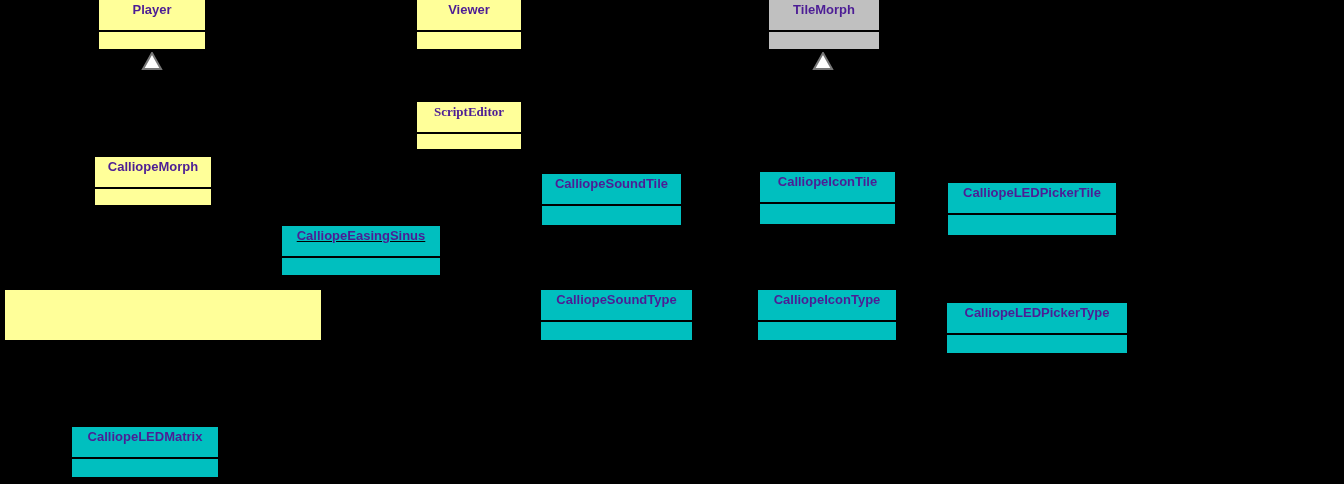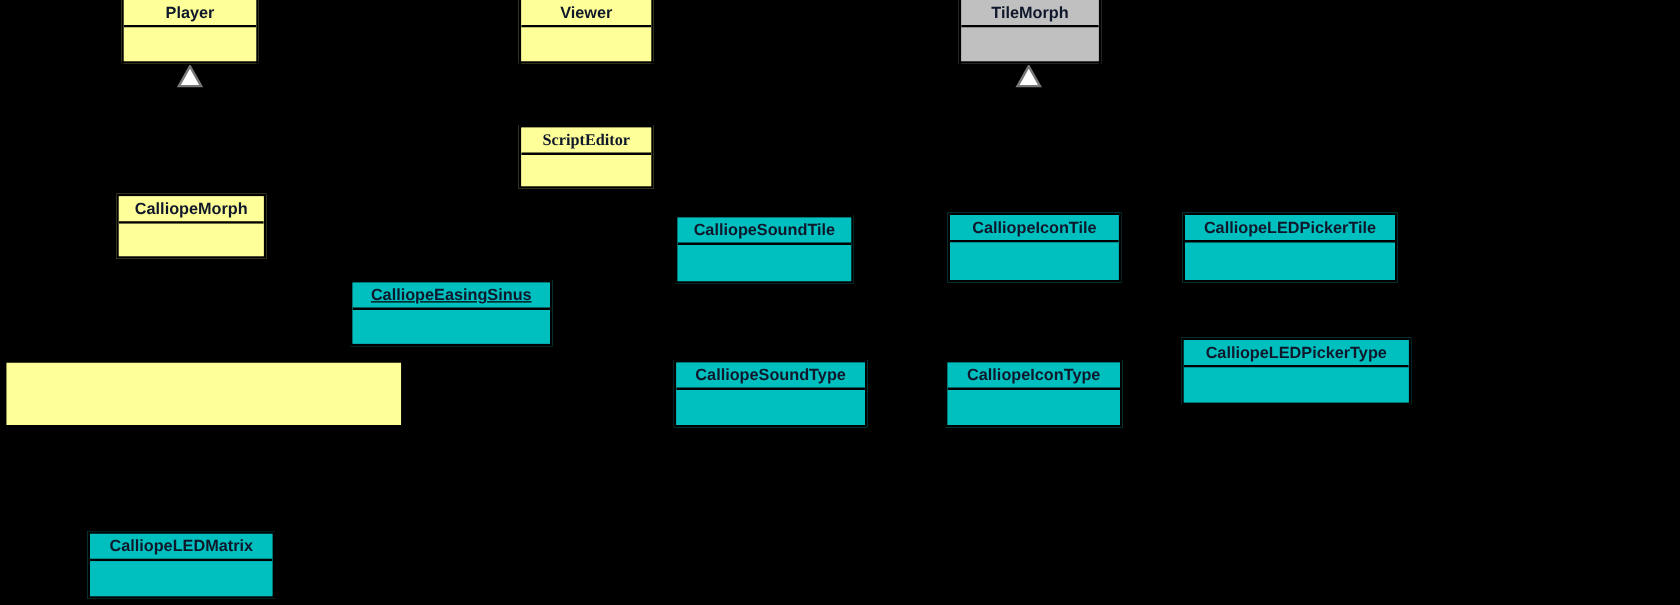--- a/index.html
+++ b/index.html
@@ -20,26 +20,26 @@
     position: absolute;
     box-sizing: border-box;
     border: 2px solid #000000;
     display: flex;
     flex-direction: column;
     overflow: hidden;
   }
   .uml-class .class-header {
     box-sizing: border-box;
     flex: 0 0 auto;
-    height: 22px;
+    height: 32px;
     line-height: 20px;
     text-align: center;
     font-size: 13px;
     font-weight: bold;
-    color: #0f172a;
+    color: #4c1d95;
     border-bottom: 2px solid #000000;
     white-space: nowrap;
     overflow: hidden;
     letter-spacing: 0px;
   }
   .uml-class .class-body {
     flex: 1 1 auto;
     min-height: 0;
   }
   
@@ -89,40 +89,40 @@
       <div class="class-body"></div>
     </div>
     <div class="uml-class fill-cyan" style="left: 758px; top: 170px; width: 139px; height: 56px;">
       <div class="class-header">CalliopeIconTile</div>
       <div class="class-body"></div>
     </div>
     <div class="uml-class fill-cyan" style="left: 540px; top: 172px; width: 143px; height: 55px;">
       <div class="class-header">CalliopeSoundTile</div>
       <div class="class-body"></div>
     </div>
-    <div class="uml-class fill-cyan" style="left: 946px; top: 170px; width: 172px; height: 56px; gap: 23px;">
+    <div class="uml-class fill-cyan" style="left: 946px; top: 181px; width: 172px; height: 56px; gap: 23px;">
       <div class="class-header">CalliopeLEDPickerTile</div>
       <div class="class-body"></div>
     </div>
     <div class="uml-class fill-cyan" style="left: 280px; top: 224px; width: 162px; height: 53px; text-decoration: underline;">
       <div class="class-header">CalliopeEasingSinus</div>
       <div class="class-body"></div>
     </div>
     <div class="uml-class fill-yellow" style="left: 3px; top: 288px; width: 320px; height: 54px;">
       <div class="class-body"></div>
     </div>
     <div class="uml-class fill-cyan" style="left: 539px; top: 288px; width: 155px; height: 54px;">
       <div class="class-header">CalliopeSoundType</div>
       <div class="class-body"></div>
     </div>
     <div class="uml-class fill-cyan" style="left: 756px; top: 288px; width: 142px; height: 54px;">
       <div class="class-header">CalliopeIconType</div>
       <div class="class-body"></div>
     </div>
-    <div class="uml-class fill-cyan" style="left: 945px; top: 270px; width: 184px; height: 54px;">
+    <div class="uml-class fill-cyan" style="left: 945px; top: 301px; width: 184px; height: 54px;">
       <div class="class-header">CalliopeLEDPickerType</div>
       <div class="class-body"></div>
     </div>
     <div class="uml-class fill-cyan" style="left: 70px; top: 425px; width: 150px; height: 54px;">
       <div class="class-header">CalliopeLEDMatrix</div>
       <div class="class-body"></div>
     </div>
     <div class="gen-arrow" style="left: 141px; top: 52px;">
       <svg width="22" height="18" viewBox="0 0 22 18" xmlns="http://www.w3.org/2000/svg">
         <polygon points="11,1 20,17 2,17" fill="#FFFFFF" stroke="#777777" stroke-width="2"></polygon>

